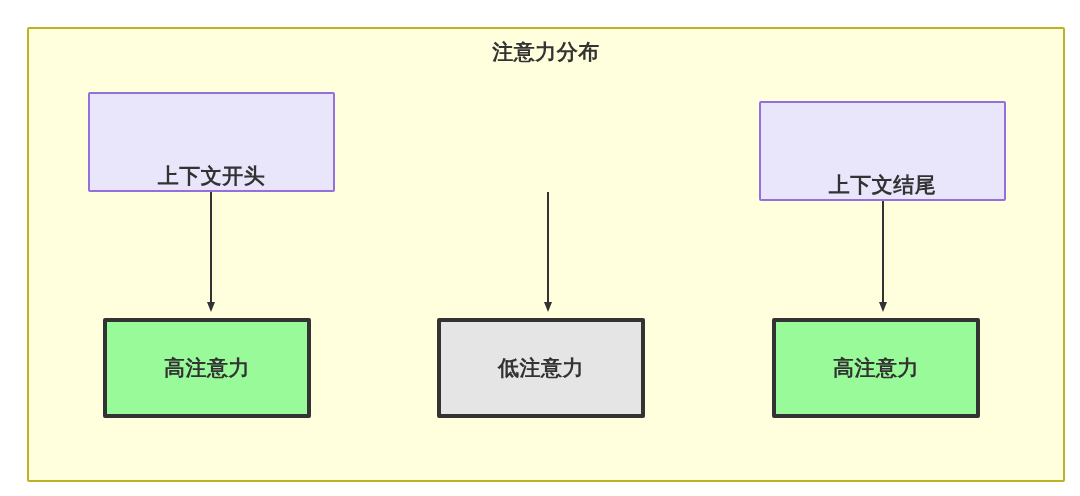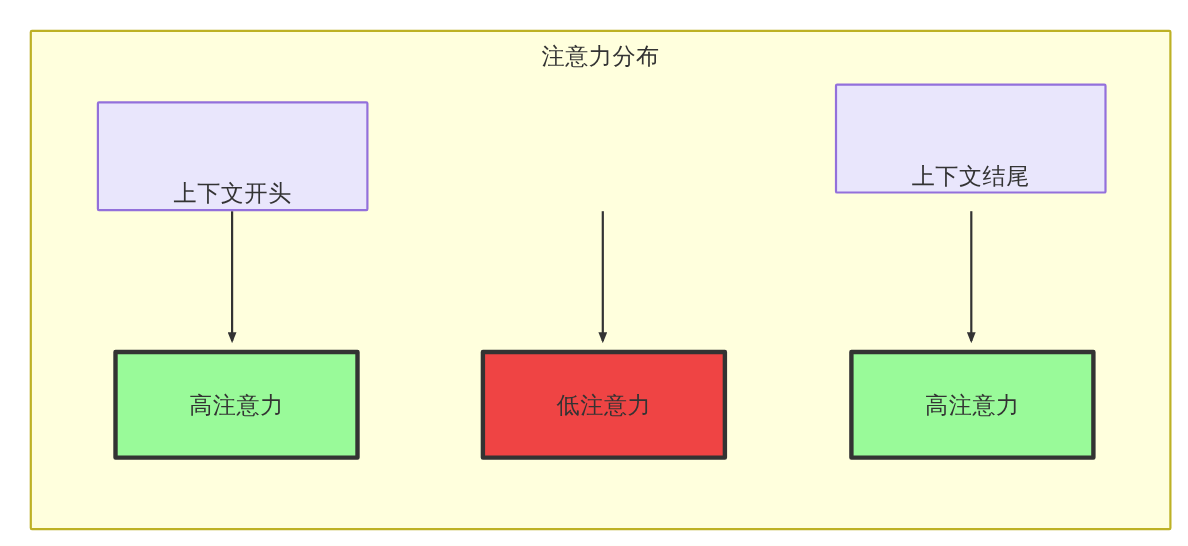--- a/index.html
+++ b/index.html
@@ -11,20 +11,21 @@
     width: 1080px;
     height: 496px;
     font-family: "Liberation Sans", "DejaVu Sans", sans-serif;
     overflow: hidden;
   }
 
   #canvas {
     position: relative;
     width: 1080px;
     height: 496px;
+    font-weight: bold;
   }
 
   
   .subgraph {
     position: absolute;
     left: 27px;
     top: 27px;
     width: 1038px;
     height: 455px;
     box-sizing: border-box;
@@ -62,30 +63,30 @@
     border: 2px solid #9370db;
     border-radius: 2px;
     width: 247px;
     height: 100px;
     align-items: flex-end;
   }
 
   .node-attention {
     border: 4px solid #333333;
     border-radius: 2px;
-    width: 224px;
+    width: 208px;
     height: 100px;
   }
 
   .fill-high { background: #99fa99; }
-  .fill-low  { background: #ef4444; text-align: right; }
+  .fill-low  { background: #e5e5e5; text-align: right; }
 
   .ctx-1 { left: 88px;  top: 92px; }
   .ctx-2 { left: 425px; top: 92px; }
-  .ctx-3 { left: 759px; top: 76px; }
+  .ctx-3 { left: 759px; top: 101px; }
 
   .att-1 { left: 103px; top: 318px; }
   .att-2 { left: 437px; top: 318px; }
   .att-3 { left: 772px; top: 318px; }
 
   svg.edges {
     position: absolute;
     left: 0;
     top: 0;
     width: 1080px;

